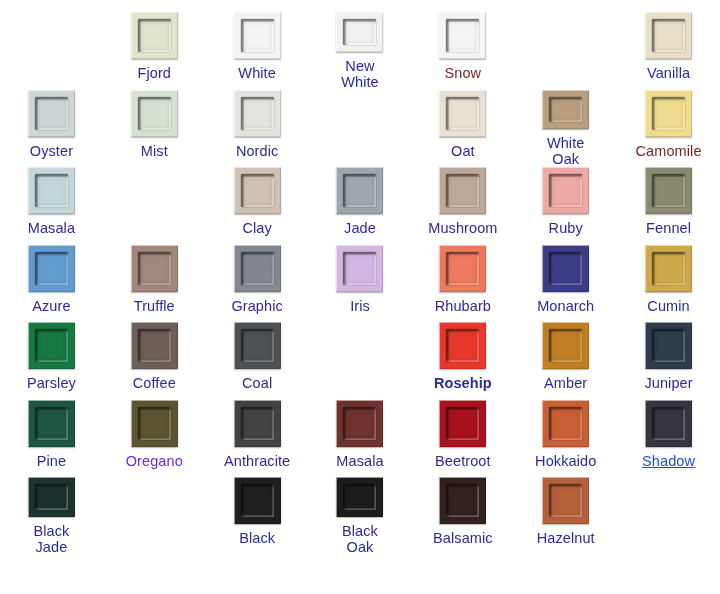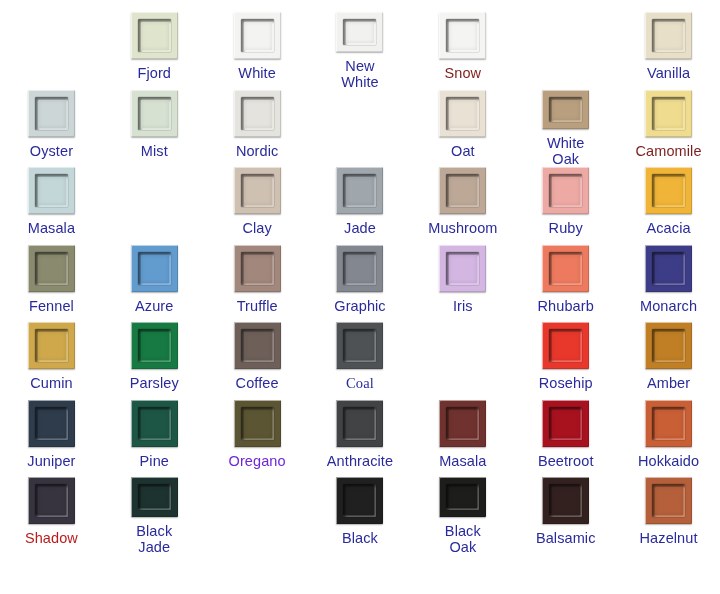--- a/index.html
+++ b/index.html
@@ -218,28 +218,20 @@
     </div>
     <div class="swatch-cell">
       <div class="chip" style="background: rgb(237, 169, 163);">
         <div class="chip-inner" style="background: rgb(237, 169, 163);">
           <div class="chip-face" style="background: rgb(237, 169, 163);"></div>
         </div>
       </div>
       <div class="swatch-label" style="color: rgb(42, 42, 156);">Ruby</div>
     </div>
     <div class="swatch-cell">
-      <div class="chip" style="background: rgb(240, 181, 56);">
-        <div class="chip-inner" style="background: rgb(240, 181, 56);">
-          <div class="chip-face" style="background: rgb(240, 181, 56);"></div>
-        </div>
-      </div>
-      <div class="swatch-label" style="color: rgb(42, 42, 156);">Acacia</div>
-    </div>
-    <div class="swatch-cell">
       <div class="chip" style="background: rgb(138, 138, 111);">
         <div class="chip-inner" style="background: rgb(138, 138, 111);">
           <div class="chip-face" style="background: rgb(138, 138, 111);"></div>
         </div>
       </div>
       <div class="swatch-label" style="color: rgb(42, 42, 156);">Fennel</div>
     </div>
     <div class="swatch-cell">
       <div class="chip" style="background: rgb(98, 155, 206);">
         <div class="chip-inner" style="background: rgb(98, 155, 206);">
@@ -311,30 +303,30 @@
         </div>
       </div>
       <div class="swatch-label" style="color: rgb(42, 42, 156);">Coffee</div>
     </div>
     <div class="swatch-cell">
       <div class="chip" style="background: rgb(79, 82, 84);">
         <div class="chip-inner" style="background: rgb(79, 82, 84);">
           <div class="chip-face" style="background: rgb(79, 82, 84);"></div>
         </div>
       </div>
-      <div class="swatch-label" style="color: rgb(42, 42, 156); font-family: Liberation Serif, serif;">Coal</div>
+      <div class="swatch-label" style="color: rgb(42, 42, 156);">Coal</div>
     </div>
     <div class="swatch-cell is-empty"></div>
     <div class="swatch-cell">
       <div class="chip" style="background: rgb(232, 56, 44);">
         <div class="chip-inner" style="background: rgb(232, 56, 44);">
           <div class="chip-face" style="background: rgb(232, 56, 44);"></div>
         </div>
       </div>
-      <div class="swatch-label" style="color: rgb(42, 42, 156);">Rosehip</div>
+      <div class="swatch-label" style="color: rgb(42, 42, 156); font-weight: bold;">Rosehip</div>
     </div>
     <div class="swatch-cell">
       <div class="chip" style="background: rgb(192, 127, 36);">
         <div class="chip-inner" style="background: rgb(192, 127, 36);">
           <div class="chip-face" style="background: rgb(192, 127, 36);"></div>
         </div>
       </div>
       <div class="swatch-label" style="color: rgb(42, 42, 156);">Amber</div>
     </div>
     <div class="swatch-cell">
@@ -392,21 +384,21 @@
         </div>
       </div>
       <div class="swatch-label" style="color: rgb(42, 42, 156);">Hokkaido</div>
     </div>
     <div class="swatch-cell">
       <div class="chip" style="background: rgb(55, 52, 63);">
         <div class="chip-inner" style="background: rgb(55, 52, 63);">
           <div class="chip-face" style="background: rgb(55, 52, 63);"></div>
         </div>
       </div>
-      <div class="swatch-label" style="color: #b91c1c;">Shadow</div>
+      <div class="swatch-label" style="color: #1d4ed8; text-decoration: underline;">Shadow</div>
     </div>
     <div class="swatch-cell">
       <div class="chip" style="background: rgb(29, 51, 48);">
         <div class="chip-inner" style="background: rgb(29, 51, 48);">
           <div class="chip-face" style="background: rgb(29, 51, 48);"></div>
         </div>
       </div>
       <div class="swatch-label" style="color: rgb(42, 42, 156);">Black
 Jade</div>
     </div>

